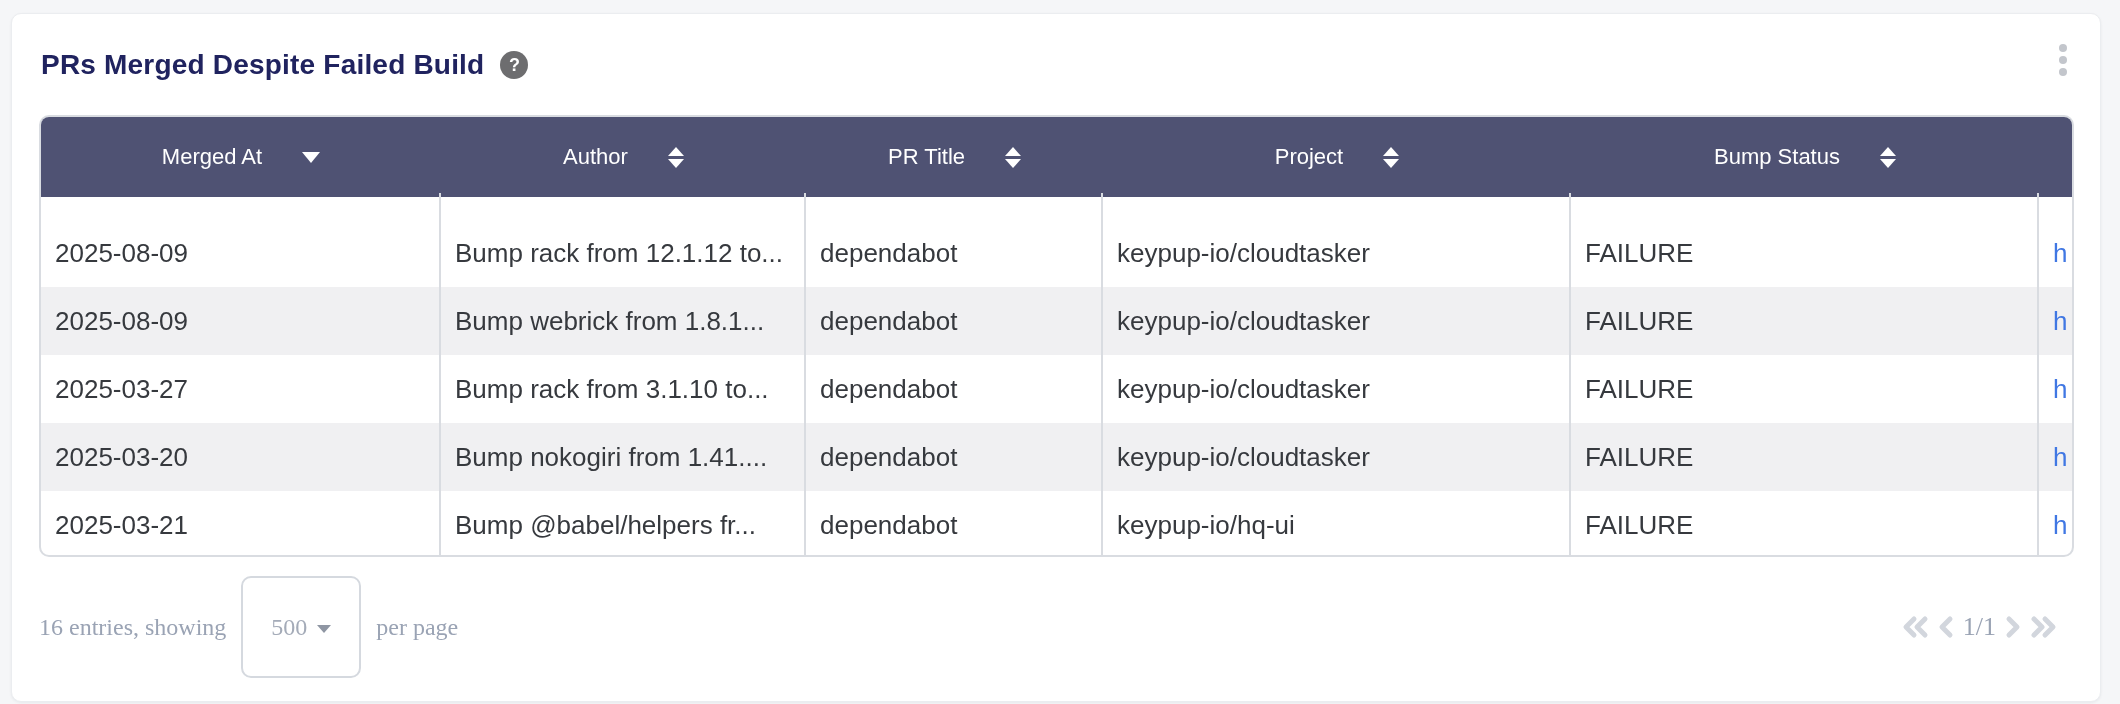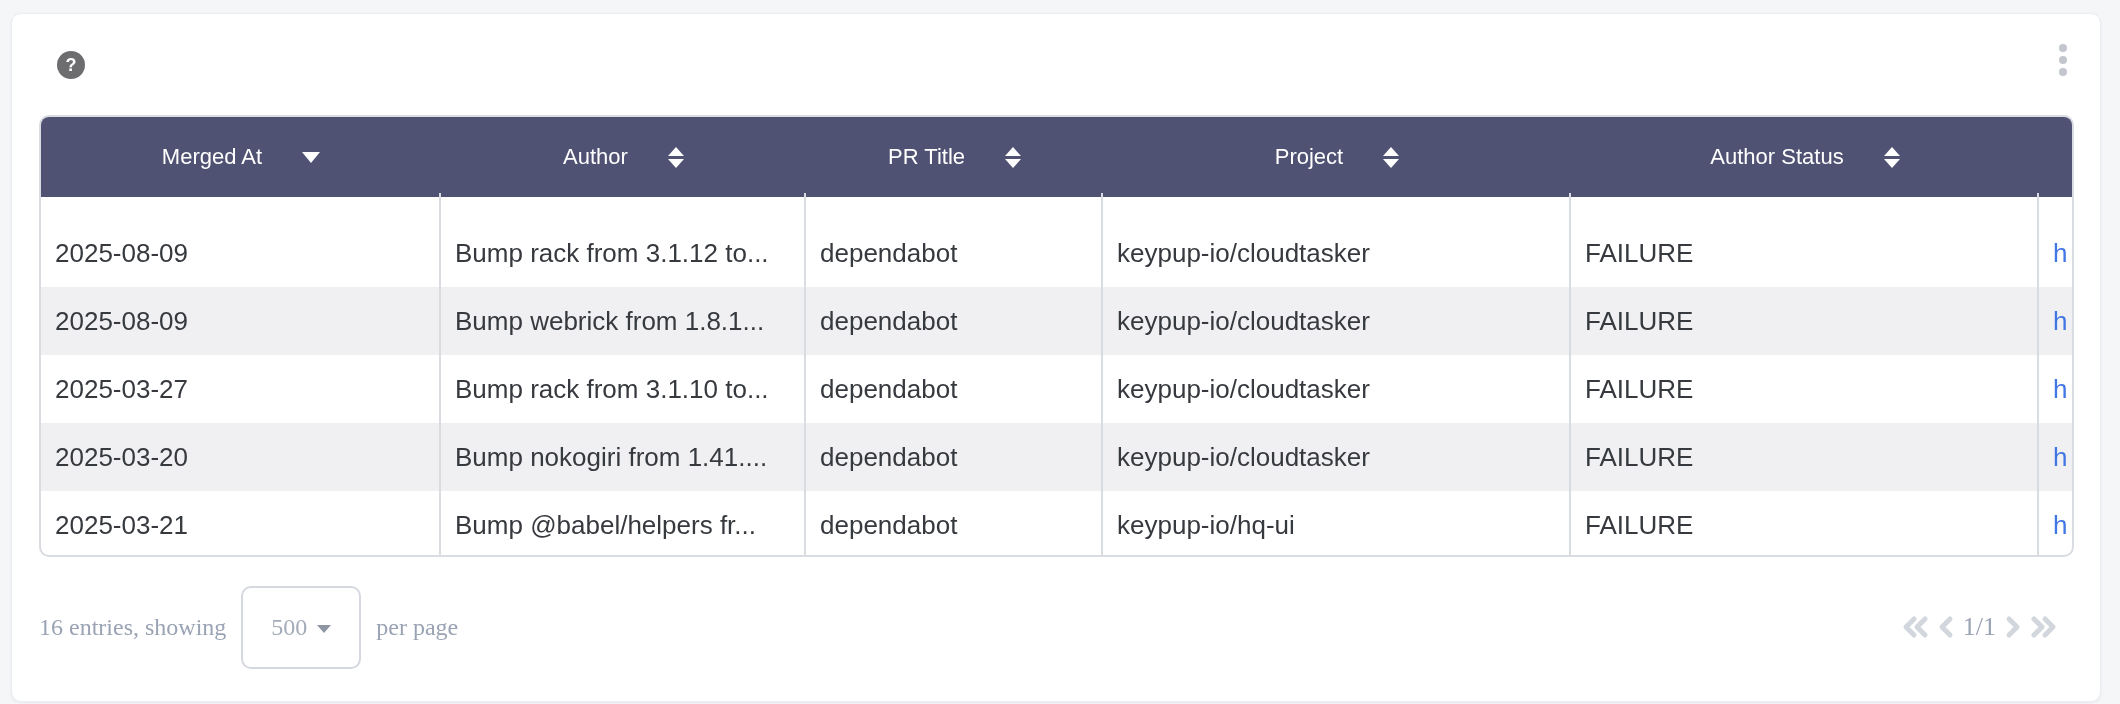--- a/index.html
+++ b/index.html
@@ -58,35 +58,36 @@
   .vline{position:absolute;top:-4px;bottom:2px;width:2px;background:var(--divider);}
   .vl1{left:398px;}.vl2{left:763px;}.vl3{left:1060px;}.vl4{left:1528px;}.vl5{left:1996px;}
   
   .footer{
     position:absolute;left:27px;top:543px;width:2035px;height:140px;
     display:flex;align-items:center;justify-content:space-between;color:var(--muted);font-family:Liberation Serif, serif;
   }
   .footer-left{display:flex;align-items:center;gap:15px;font-size:24px;}
   .pagesize{
     display:flex;align-items:center;justify-content:center;gap:10px;
-    width:120px;height:83px;border:2px solid var(--select_border);border-radius:10px;
+    width:120px;height:102px;border:2px solid var(--select_border);border-radius:10px;
     color:var(--select_text);font-size:24px;cursor:pointer;background:#fff;
   }
   .select-caret{width:0;height:0;border-left:7px solid transparent;border-right:7px solid transparent;
     border-top:8px solid #8f96a3;margin-top:3px;}
   .footer-right{display:flex;align-items:center;gap:2px;padding-right:12px;color:var(--chevron);}
   .pg-btn{display:flex;align-items:center;justify-content:center;cursor:pointer;color:var(--chevron);}
   .pg-label{font-size:26px;color:var(--muted);margin:0 4px;}
 </style>
 </head>
 <body>
 
 <div class="card">
 
   <div class="titlebar">
+    <span class="widget-title">PRs Merged Despite Failed Build</span>
     <span class="help-bubble">?</span>
   </div>
 
   <div class="kebab">
     <i></i>
     <i></i>
     <i></i>
   </div>
 
   <div class="table-wrap">
@@ -111,33 +112,33 @@
           </span>
       </div>
       <div class="th">
         <span>Project</span>
         <span class="sort-both">
             <span class="tri up-s"></span>
             <span class="tri down-s"></span>
           </span>
       </div>
       <div class="th">
-        <span>Author Status</span>
+        <span>Bump Status</span>
         <span class="sort-both">
             <span class="tri up-s"></span>
             <span class="tri down-s"></span>
           </span>
       </div>
       <div class="th"></div>
     </div>
 
     <div class="tbody">
       <div class="grid-row tr">
         <div class="td">2025-08-09</div>
-        <div class="td">Bump rack from 3.1.12 to...</div>
+        <div class="td">Bump rack from 12.1.12 to...</div>
         <div class="td">dependabot</div>
         <div class="td">keypup-io/cloudtasker</div>
         <div class="td">FAILURE</div>
         <div class="td">
             <a href="#">h</a>
           </div>
       </div>
       <div class="grid-row tr">
         <div class="td">2025-08-09</div>
         <div class="td">Bump webrick from 1.8.1...</div>

